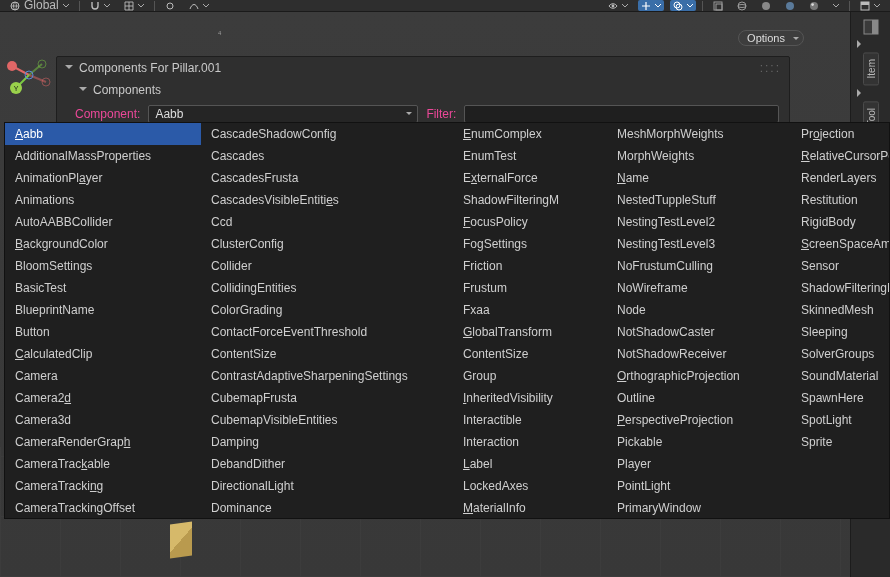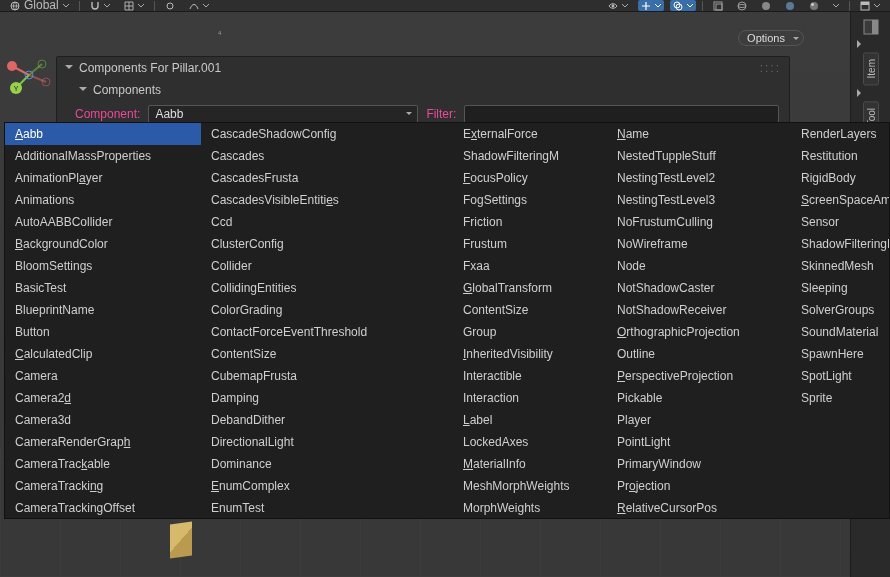--- a/index.html
+++ b/index.html
@@ -349,21 +349,23 @@
     <div class="dd-item">Cascades</div>
     <div class="dd-item">CascadesFrusta</div>
     <div class="dd-item">CascadesVisibleEntiti<span class="ul">e</span>s</div>
     <div class="dd-item">Ccd</div>
     <div class="dd-item">ClusterConfig</div>
     <div class="dd-item">Collider</div>
     <div class="dd-item">CollidingEntities</div>
     <div class="dd-item">ColorGrading</div>
     <div class="dd-item">ContactForceEventThreshold</div>
     <div class="dd-item">ContentSize</div>
+    <div class="dd-item">ContrastAdaptiveSharpeningSettings</div>
     <div class="dd-item">CubemapFrusta</div>
+    <div class="dd-item">CubemapVisibleEntities</div>
     <div class="dd-item">Damping</div>
     <div class="dd-item">DebandDither</div>
     <div class="dd-item">DirectionalLight</div>
     <div class="dd-item">Dominance</div>
     <div class="dd-item"><span class="ul">E</span>numComplex</div>
     <div class="dd-item">EnumTest</div>
     <div class="dd-item">E<span class="ul">x</span>ternalForce</div>
     <div class="dd-item">ShadowFilteringM</div>
     <div class="dd-item"><span class="ul">F</span>ocusPolicy</div>
     <div class="dd-item">FogSettings</div>

